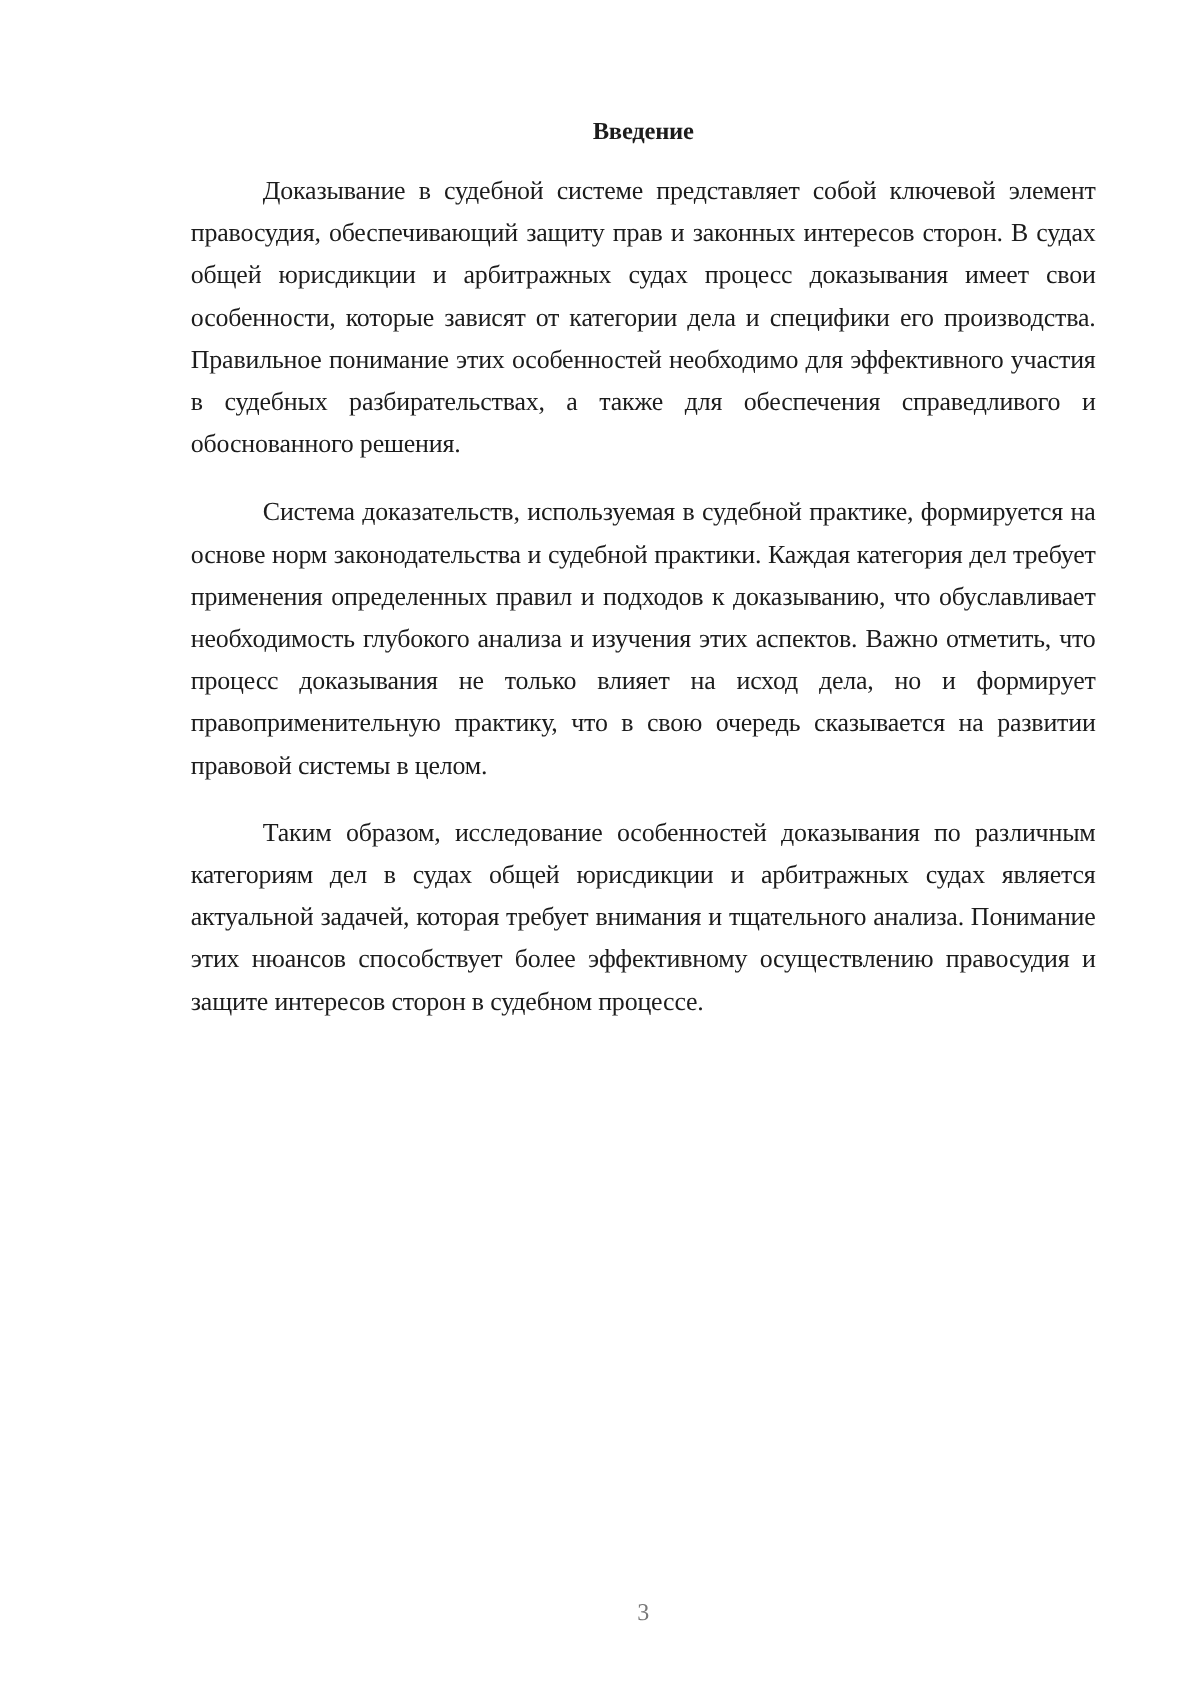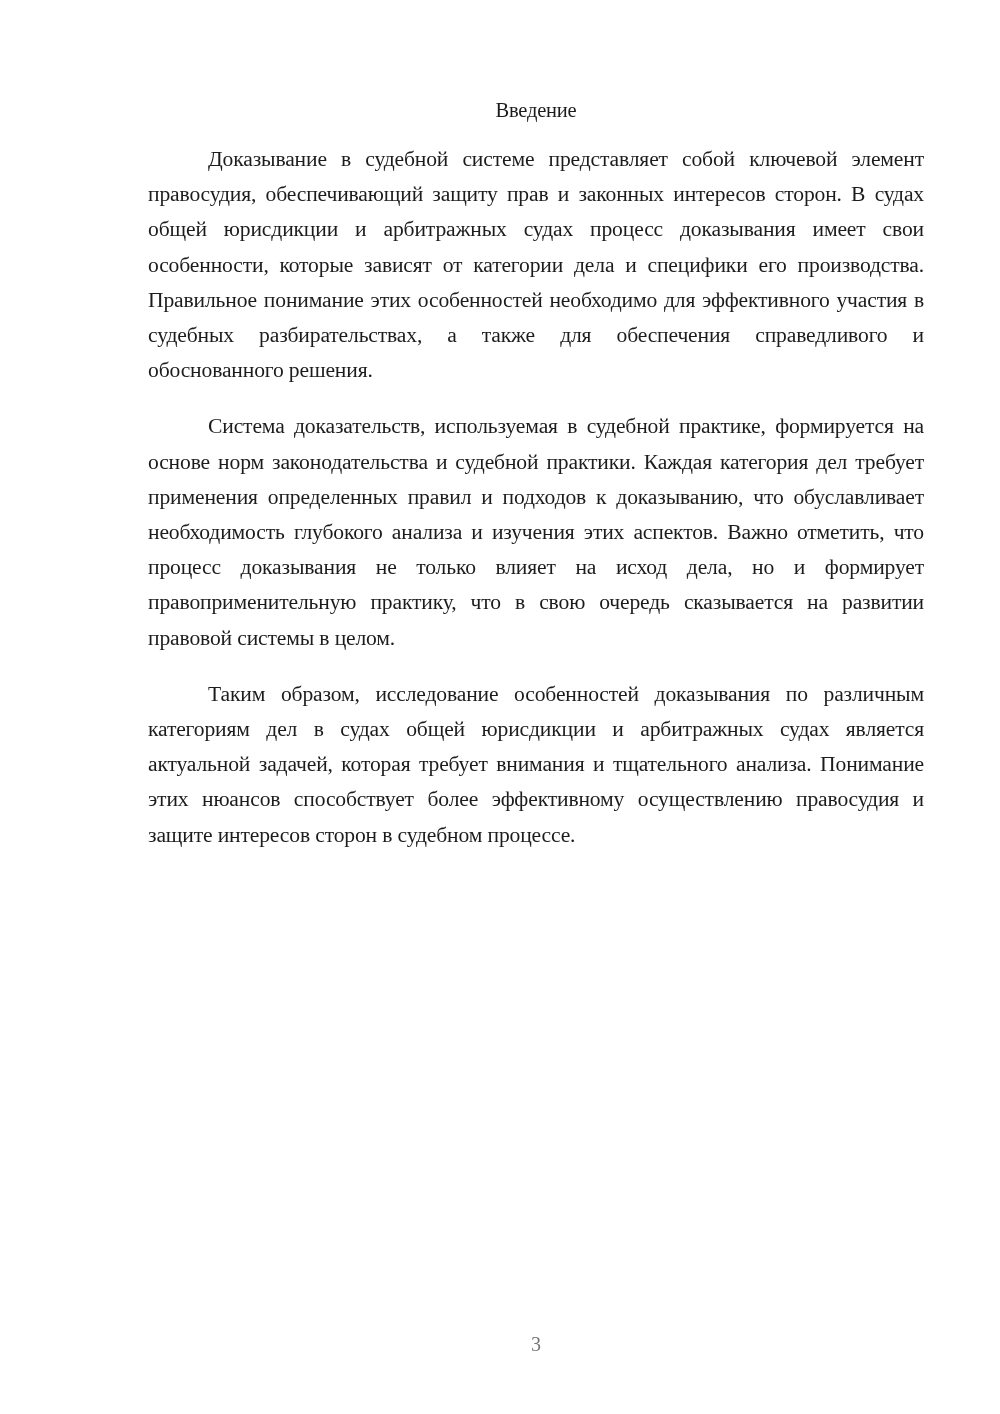--- a/index.html
+++ b/index.html
@@ -23,34 +23,34 @@
       background: #ffffff;
     }
     .content {
       position: absolute;
       left: 143px;
       top: 93px;
       width: 786px;
     }
     .title {
       text-align: center;
-      font-weight: normal;
+      font-weight: bold;
       font-size: 20.5px;
       line-height: 35px;
       margin: 0 0 0 0;
       padding-left: 0;
       letter-spacing: -0.2px;
     }
     .para {
       font-size: 21.6px;
       line-height: 35.2px;
       text-align: justify;
       text-align-last: left;
       text-indent: 60px;
-      margin: 5px;
+      margin: 16px;
       letter-spacing: -0.15px;
     }
     .para + .para { margin-top: 21px; }
     .title + .para { margin-top: 14px; }
     .page-number {
       position: absolute;
       left: 0;
       width: 1000px;
       top: 1333px;
       text-align: center;

